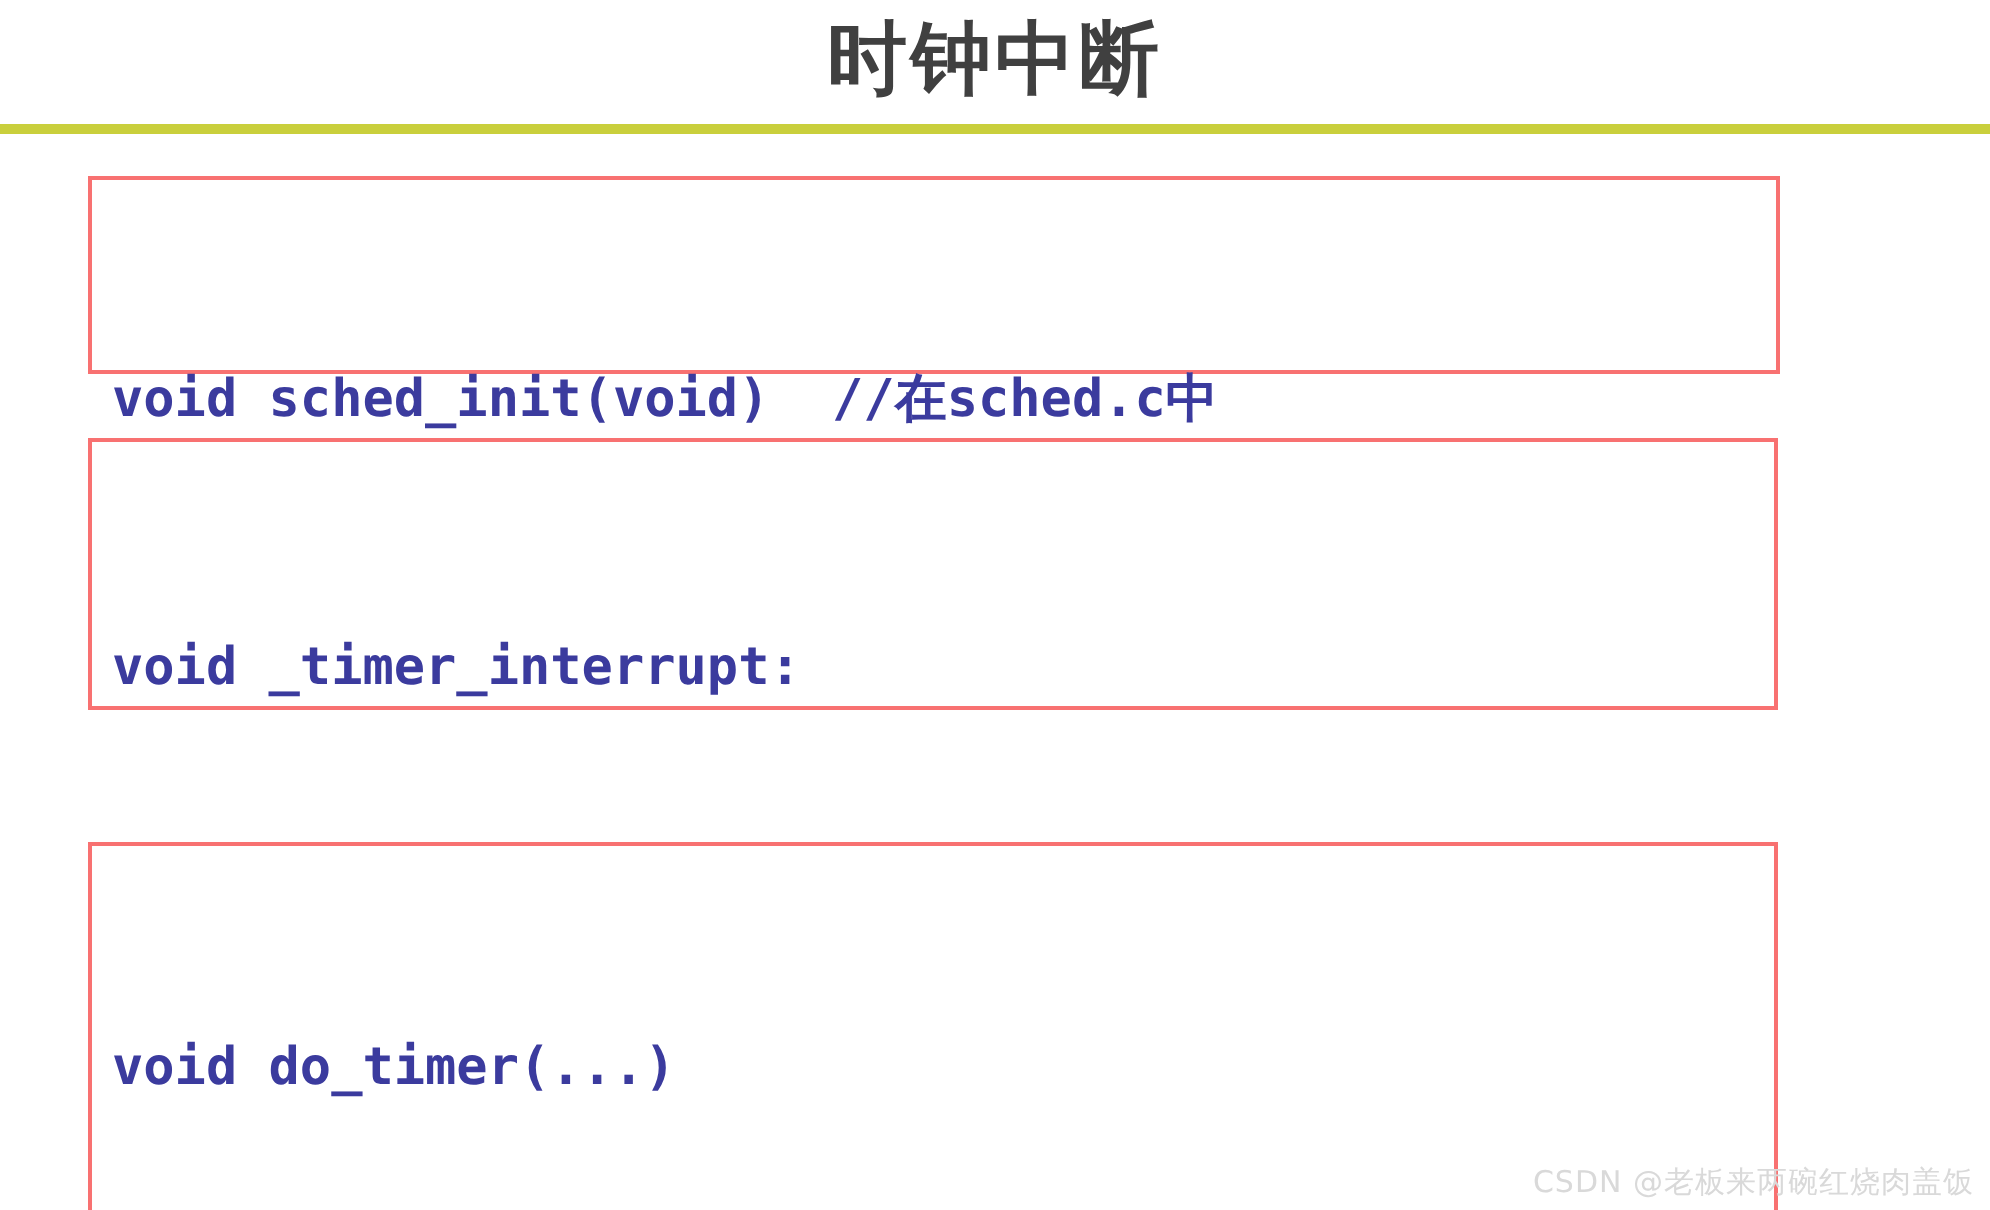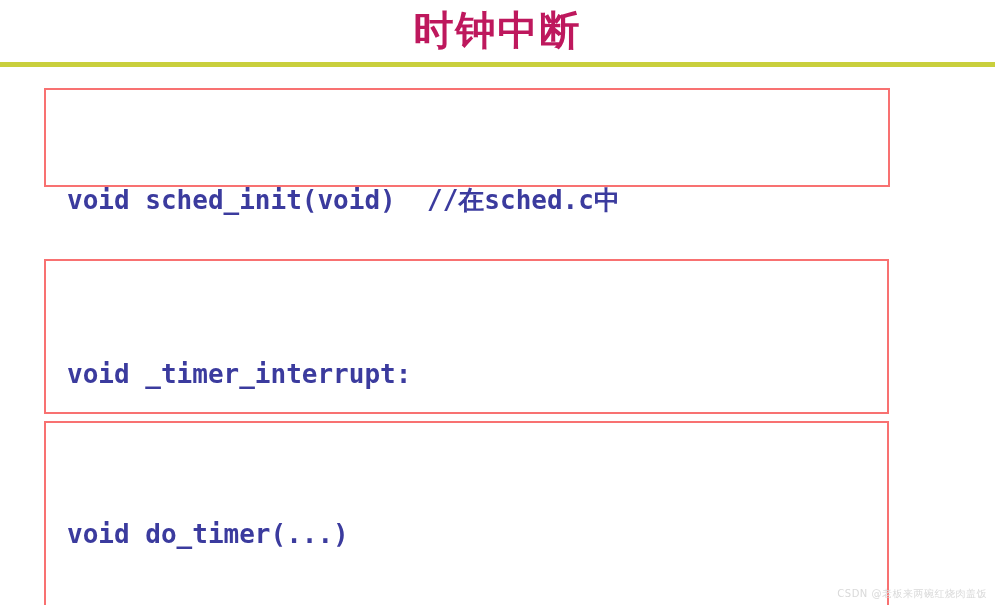--- a/index.html
+++ b/index.html
@@ -28,43 +28,42 @@
   #slide-title {
     position: absolute;
     left: 0;
     top: 2px;
     width: 995px;
     text-align: center;
     font-family: "DejaVu Sans", "Liberation Sans", sans-serif;
     font-size: 40px;
     font-weight: 700;
     letter-spacing: 2px;
-    color: #be185d;
+    color: #404040;
     line-height: 56px;
     white-space: nowrap;
   }
   #title-rule {
     position: absolute;
     left: 0;
     top: 62px;
     width: 995px;
     height: 5px;
     background: #c9cf3c;
   }
 
   
   .code-box {
     position: absolute;
     box-sizing: border-box;
     border: 2px solid #c4b5fd;
     background: #ffffff;
-    padding-left: 11px;
   }
   #code-box-1 { left: 44px; top: 88px;  width: 846px; height: 99px; }
-  #code-box-2 { left: 44px; top: 219px; width: 845px; height: 155px; margin-top: 40px; }
+  #code-box-2 { left: 44px; top: 219px; width: 845px; height: 136px; }
   #code-box-3 { left: 44px; top: 396px; width: 845px; height: 191px; }
 
   .code-lines {
     padding: 5px 0 0 10px;
     font-family: "DejaVu Sans Mono", "Liberation Mono", monospace;
     font-size: 26px;
     font-weight: 700;
     color: #3b3b9e;
     line-height: 42px;
     letter-spacing: 0px;
@@ -74,21 +73,21 @@
   #code-box-3 .code-lines { padding-top: 6px; }
 
   .code-line { white-space: pre; display: block; }
 
   
   #watermark {
     position: absolute;
     right: 8px;
     bottom: 4px;
     font-family: "DejaVu Sans", "Liberation Sans", sans-serif;
-    font-size: 10px;
+    font-size: 15px;
     color: #d9d9d9;
     white-space: nowrap;
     letter-spacing: 0.5px;
   }
 </style>
 </head>
 <body style="background: rgb(255, 255, 255);">
 
 <div id="slide-header">
   <div id="slide-title">时钟中断</div>

